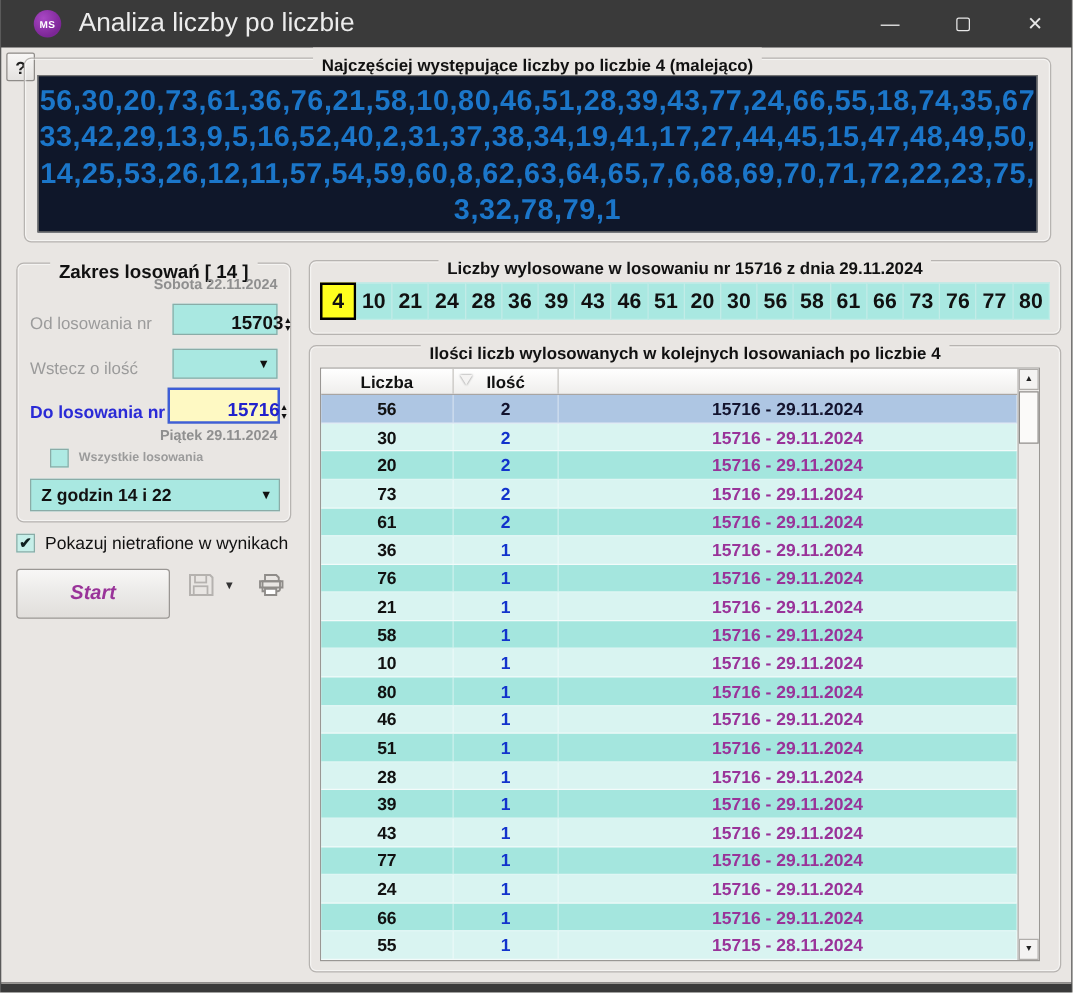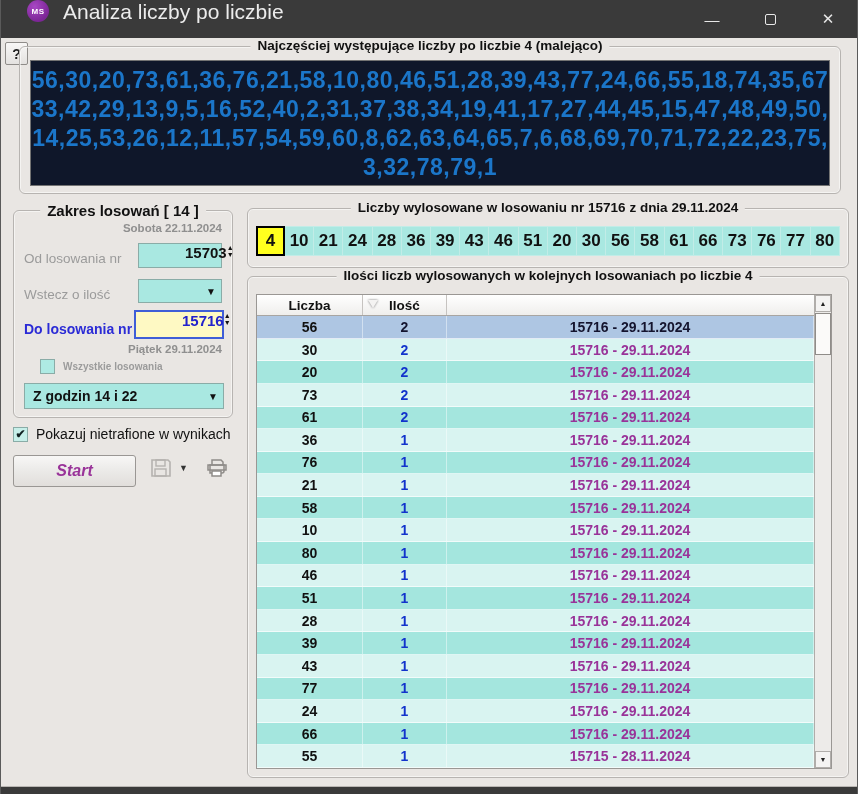--- a/index.html
+++ b/index.html
@@ -1,70 +1,70 @@
 <!DOCTYPE html>
 <html><head>
 <meta charset="utf-8">
 <style>
   * { margin:0; padding:0; box-sizing:border-box; }
   html,body { width:858px; height:794px; overflow:hidden; font-family:"Liberation Sans", sans-serif; }
   #window { position:relative; width:858px; height:794px; background:#3a3a3a; border-left:1px solid #5a5a5a; border-right:1px solid #5a5a5a; }
 
   
-  #titlebar { position:absolute; top:0; left:0; right:0; height:38px; background:#3a3a3a; display:flex; align-items:flex-start; }
+  #titlebar { position:absolute; top:0; left:0; right:0; height:38px; background:#3a3a3a; display:flex; align-items:center; }
   .app-icon { width:22px; height:22px; margin-left:26px; border-radius:50%;
     background:radial-gradient(circle at 35% 30%, #a847c4, #7c2696 70%);
     color:#fff; font-size:8px; font-weight:bold; display:flex; align-items:center; justify-content:center; letter-spacing:0.5px; }
   .app-title { color:#ececec; font-size:21px; margin-left:14px; }
   .win-controls { position:absolute; right:0; top:0; height:38px; display:flex; }
   .win-btn { width:58px; height:38px; display:flex; align-items:center; justify-content:center; color:#e8e8e8; font-size:15px; cursor:default; }
   .max-glyph { width:11px; height:11px; border:1px solid #e8e8e8; border-radius:2px; }
 
   
   #client { position:absolute; top:38px; left:0; right:0; bottom:8px; background:#e9e6e3; }
   #bottom-strip { position:absolute; left:0; right:0; bottom:0; height:8px; background:#3a3a3a; border-top:1px solid #b9b6b3; }
 
   .groupbox { position:absolute; border:1px solid #b7b4b1; border-radius:6px; box-shadow:inset 0 0 0 1px rgba(255,255,255,.55); }
-  .legend { position:absolute; top:-9px; left:50%; transform:translateX(-50%); background:#e9e6e3; padding:0 7px; font-size:13.5px; font-weight:bold; color:#111; white-space:nowrap; }
+  .legend { position:absolute; top:-9px; left:50%; transform:translateX(-50%); background:#e9e6e3; padding:7px 7px; font-size:13.5px; font-weight:bold; color:#111; white-space:nowrap; }
 
   
   #help-btn { position:absolute; left:4px; top:4px; width:23px; height:23px; background:linear-gradient(#f8f7f6,#e4e2e0);
     border:1px solid #8f8c89; border-radius:2px; font-weight:bold; font-size:14px; color:#222;
     display:flex; align-items:center; justify-content:center; }
 
   
   #freq-group { left:18px; top:8px; width:822px; height:148px; }
   #freq-panel { position:absolute; left:10px; top:13px; right:10px; bottom:7px; background:#0f172a; border:1px solid #737373; }
   .freq-line { text-align:center; font-size:23px; font-weight:bold; color:#1b76c9; line-height:29px; letter-spacing:0.5px; }
   #freq-panel .inner { padding-top:5px; }
 
   
   #range-group { left:12px; top:172px; width:220px; height:208px; }
   .gray-date { position:absolute; right:10px; font-size:11.5px; font-weight:bold; color:#8f8f8f; }
   .gray-label { position:absolute; left:10px; font-size:13.5px; color:#9b9b9b; }
   .blue-label { position:absolute; left:10px; font-size:14px; font-weight:bold; color:#2b2bd6; }
 
-  .spinner { position:absolute; background:#a9e8e1; border:1px solid #8aaca7; display:flex; align-items:flex-start;padding-left:46px; }
+  .spinner { position:absolute; background:#a9e8e1; border:1px solid #8aaca7; display:flex; align-items:flex-end;padding-left:46px; }
   .spinner .val { flex:1; text-align:center; font-size:15px; font-weight:bold; color:#111; }
   .spin-arrows { width:16px; display:flex; flex-direction:column; align-items:center; justify-content:center; line-height:7px; }
   .spin-arrows span { font-size:7px; color:#111; }
   .combo { position:absolute; background:#a9e8e1; border:1px solid #8aaca7; display:flex; align-items:center; }
   .combo .val { flex:1; font-size:14px; font-weight:bold; color:#111; padding-left:8px; text-align:left; }
   .combo .arrow { width:20px; font-size:10px; color:#111; text-align:center; }
   #to-spinner { border:2px solid #3f5ed7; background:#fef9c3; }
   #to-spinner .val { color:#2222cc; }
 
   .checkbox { width:15px; height:15px; background:#aeeae3; border:1px solid #8aaca7; display:inline-flex; align-items:center; justify-content:center; font-size:12px; font-weight:bold; color:#102020; }
 
   
   #missed-row { position:absolute; left:12px; top:388px; display:flex; align-items:center; gap:8px; }
   #missed-label { font-size:14px; color:#111; }
   .push-btn { position:absolute; background:linear-gradient(#f8f7f6,#ecebe9 45%,#e1dedb); border:1px solid #9a9794; border-radius:3px;
     display:flex; align-items:center; justify-content:center; }
-  #start-btn { left:12px; top:417px; width:123px; height:32px; }
+  #start-btn { left:12px; top:417px; width:123px; height:40px; }
   #start-btn span { font-size:16px; font-weight:bold; font-style:italic; color:#993399; }
   .tool-icons { position:absolute; left:148px; top:418px; display:flex; align-items:center; gap:6px; }
   .caret { font-size:9px; color:#333; }
 
   
   #draw-group { left:246px; top:170px; width:602px; height:60px; }
   #strip { position:absolute; left:8px; top:17px; right:8px; height:30px; display:flex; }
   .num-cell { flex:1; background:#a9e8e1; border:1px solid #c2ece7; border-left:none; display:flex; align-items:center; justify-content:center;
     font-size:17px; font-weight:bold; color:#111; }
   .num-cell:first-child { border-left:1px solid #c2ece7; }

